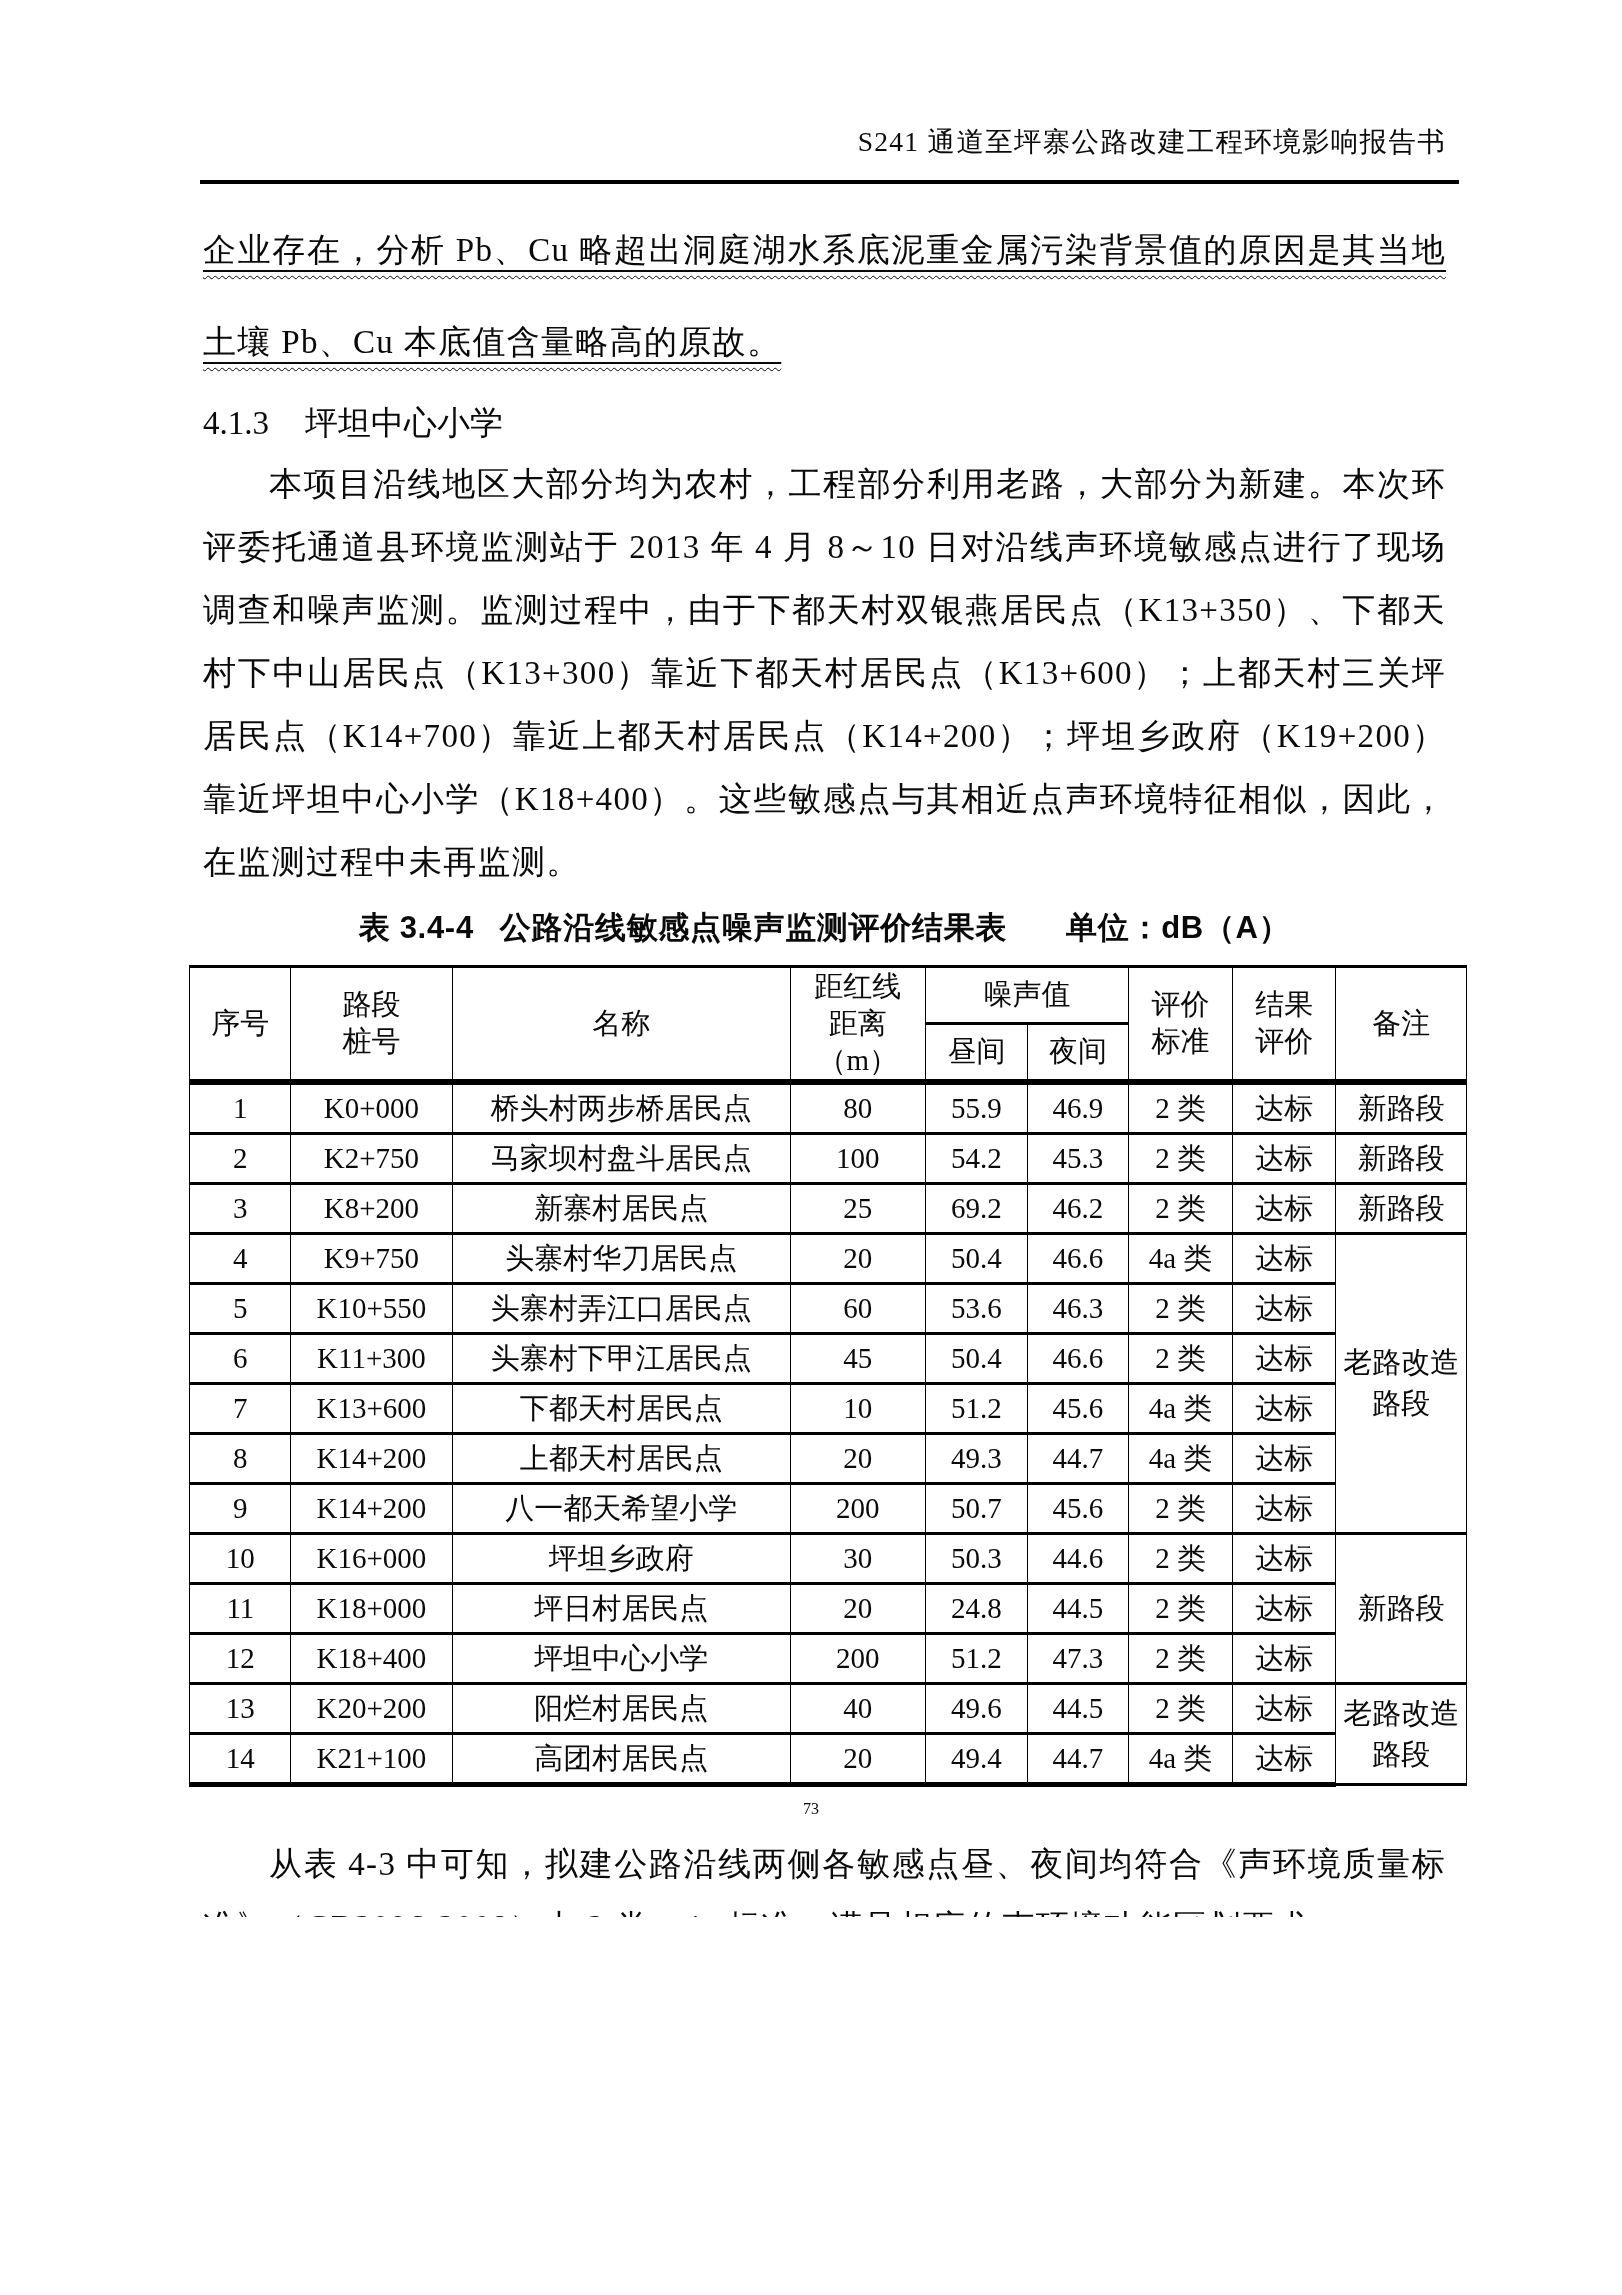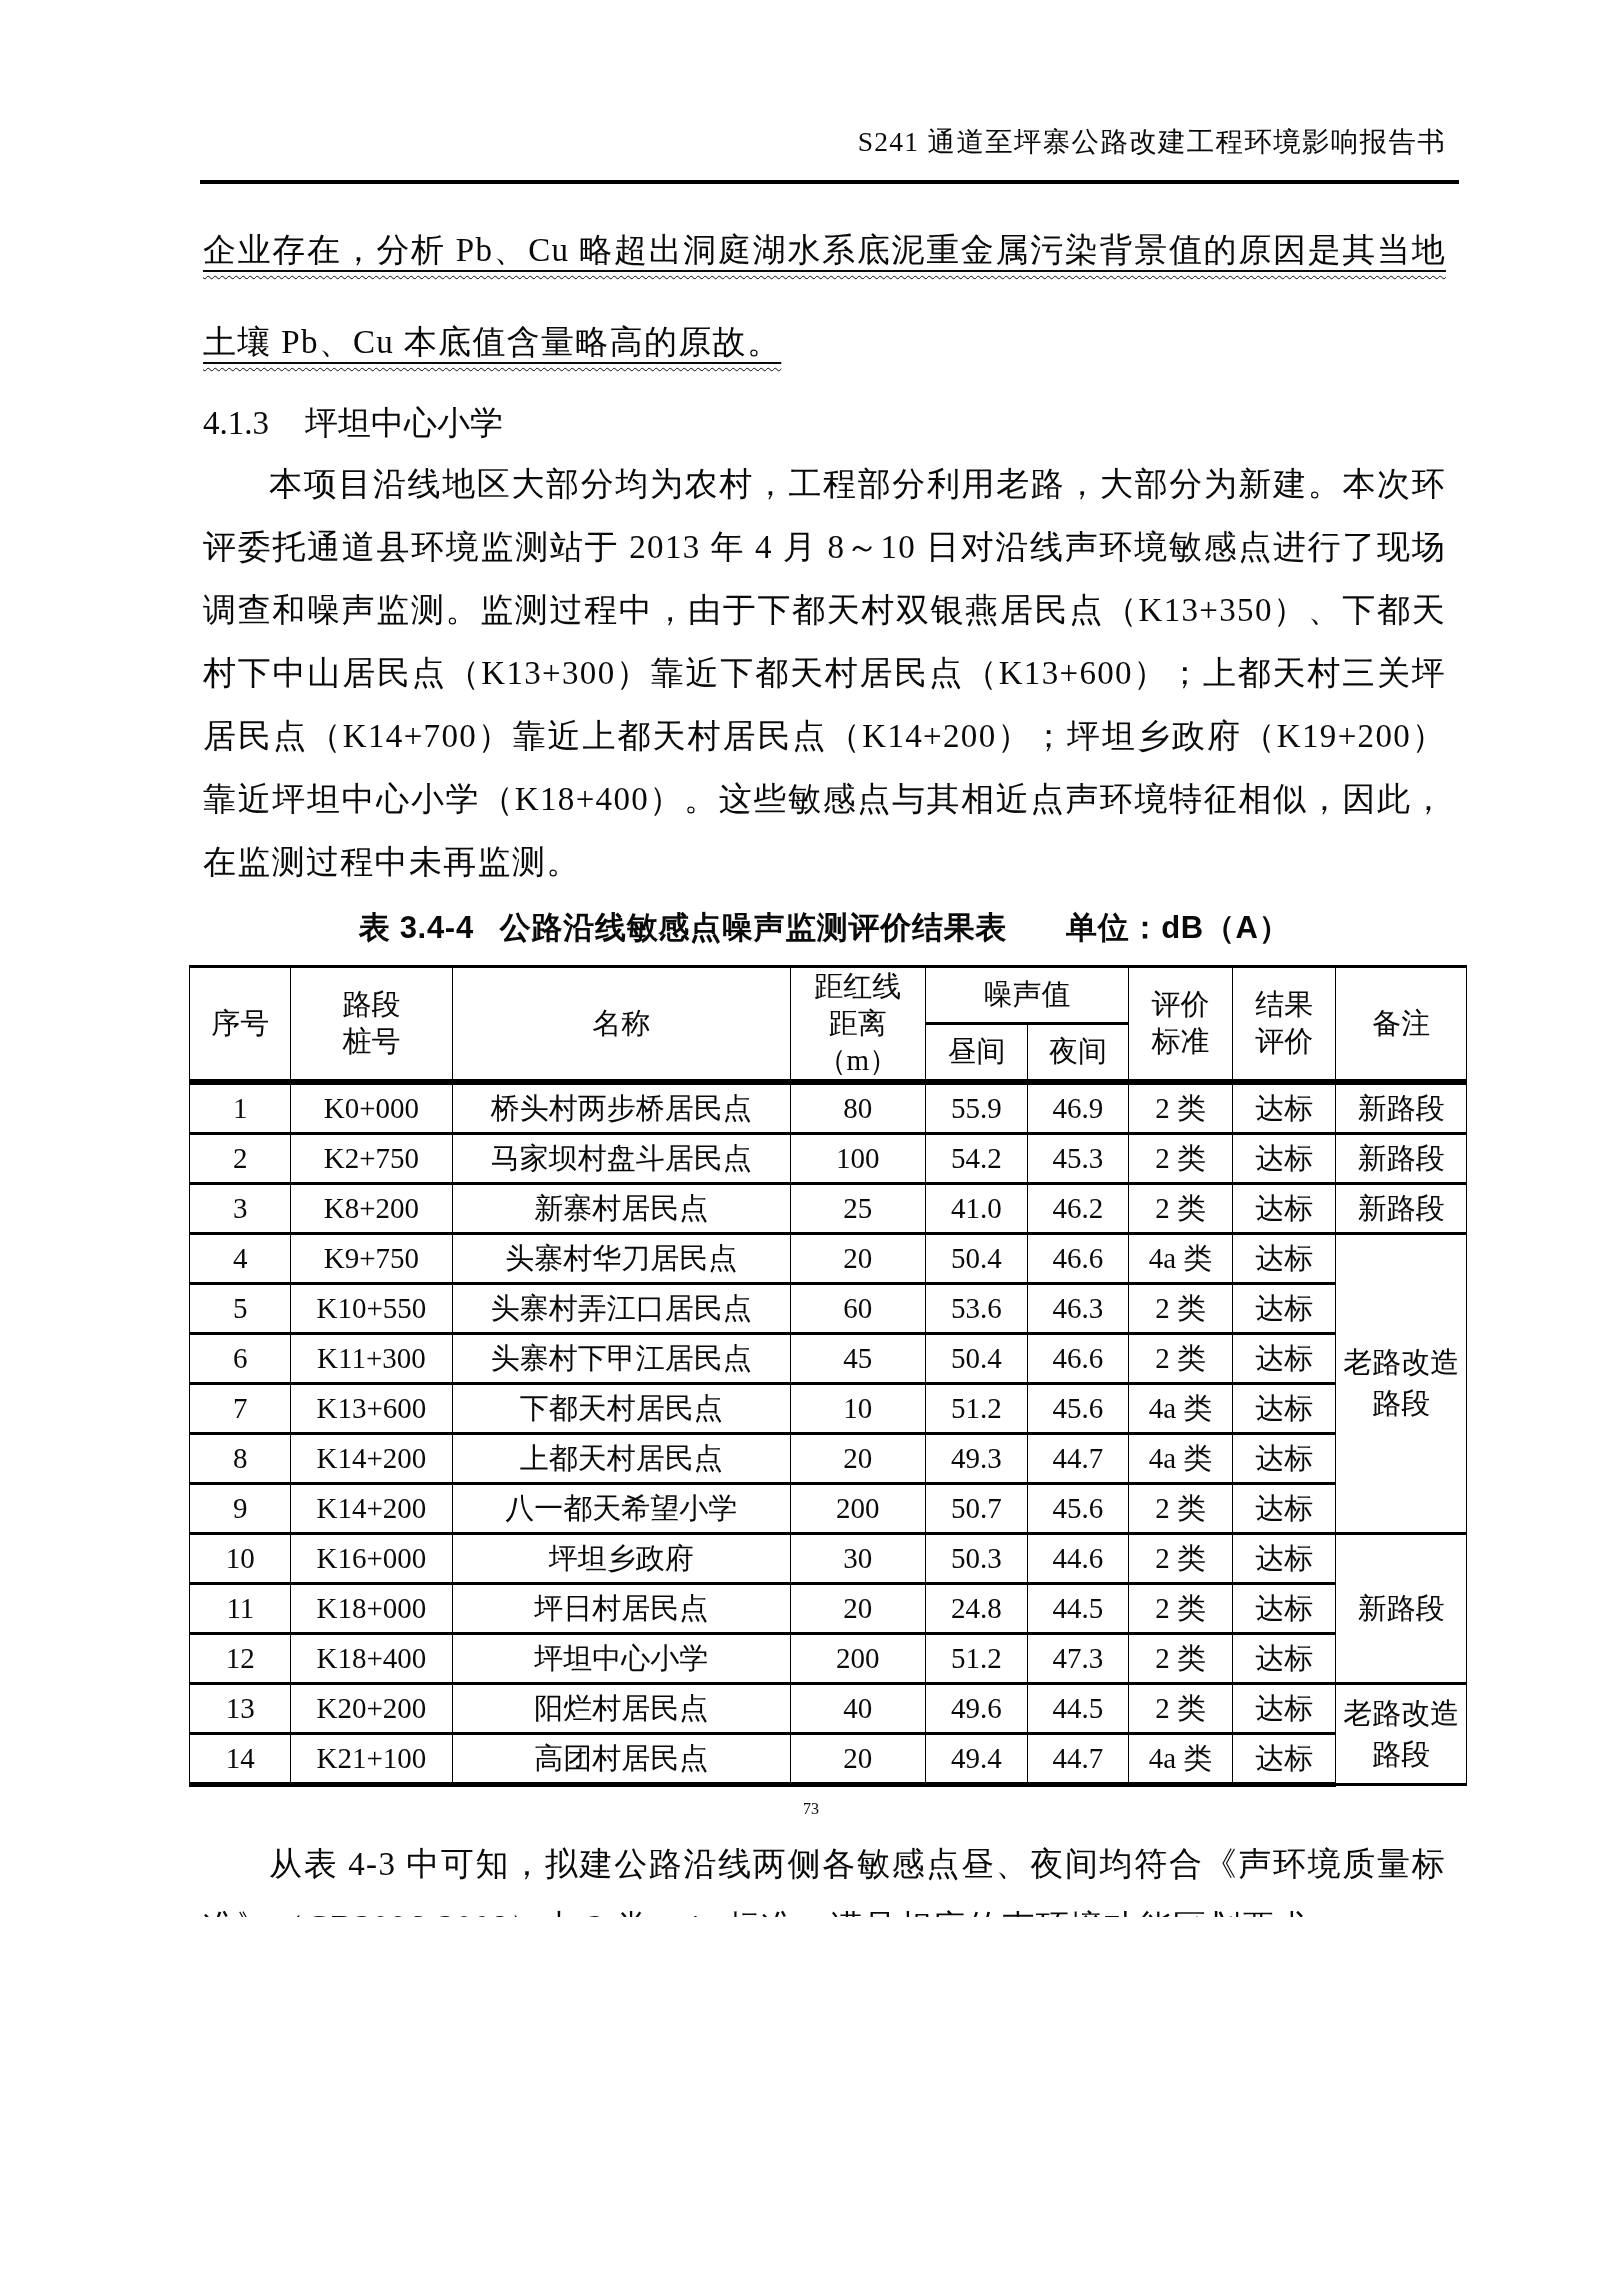--- a/index.html
+++ b/index.html
@@ -174,21 +174,21 @@
         <td>45.3</td>
         <td>2 类</td>
         <td>达标</td>
         <td class="remark-cell">新路段</td>
       </tr>
       <tr>
         <td>3</td>
         <td>K8+200</td>
         <td>新寨村居民点</td>
         <td>25</td>
-        <td>41.0</td>
+        <td>69.2</td>
         <td>46.2</td>
         <td>2 类</td>
         <td>达标</td>
         <td class="remark-cell">新路段</td>
       </tr>
       <tr>
         <td>4</td>
         <td>K9+750</td>
         <td>头寨村华刀居民点</td>
         <td>20</td>

